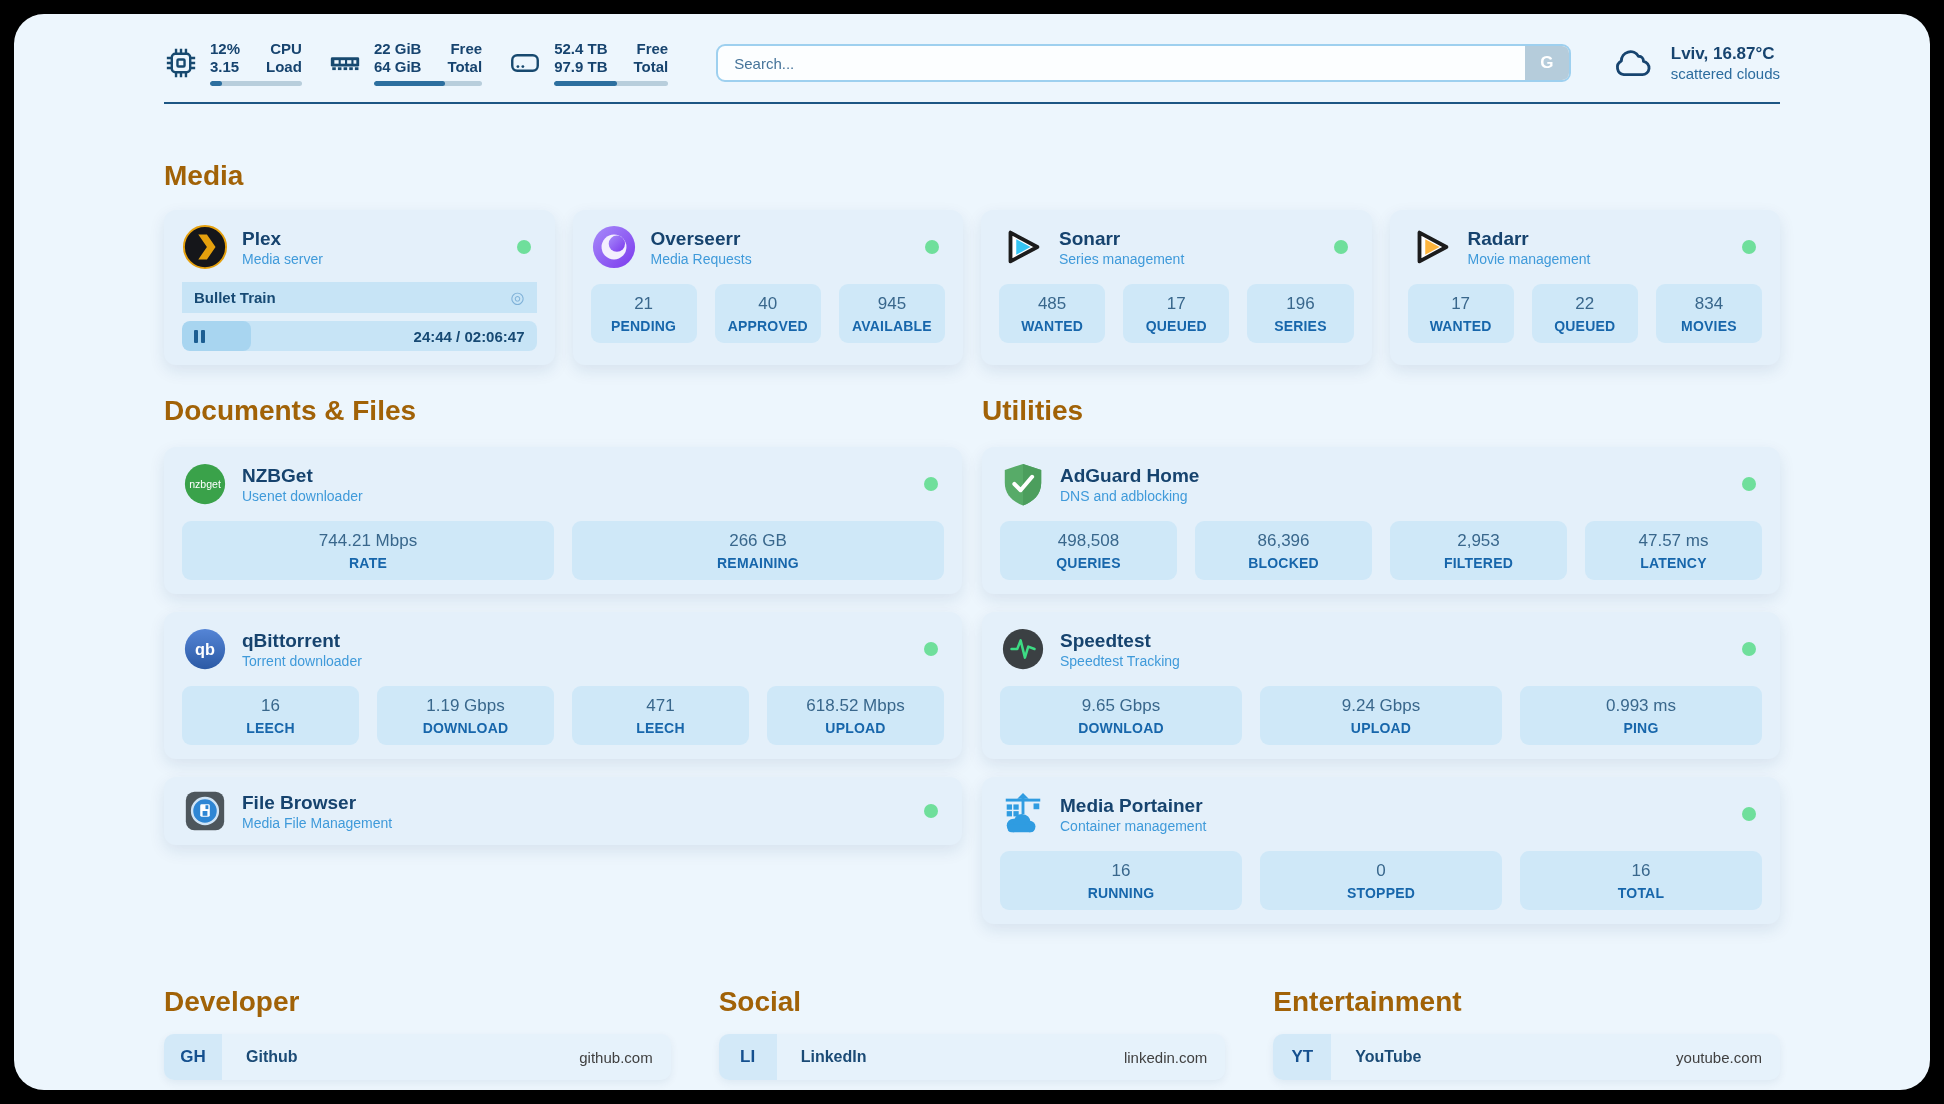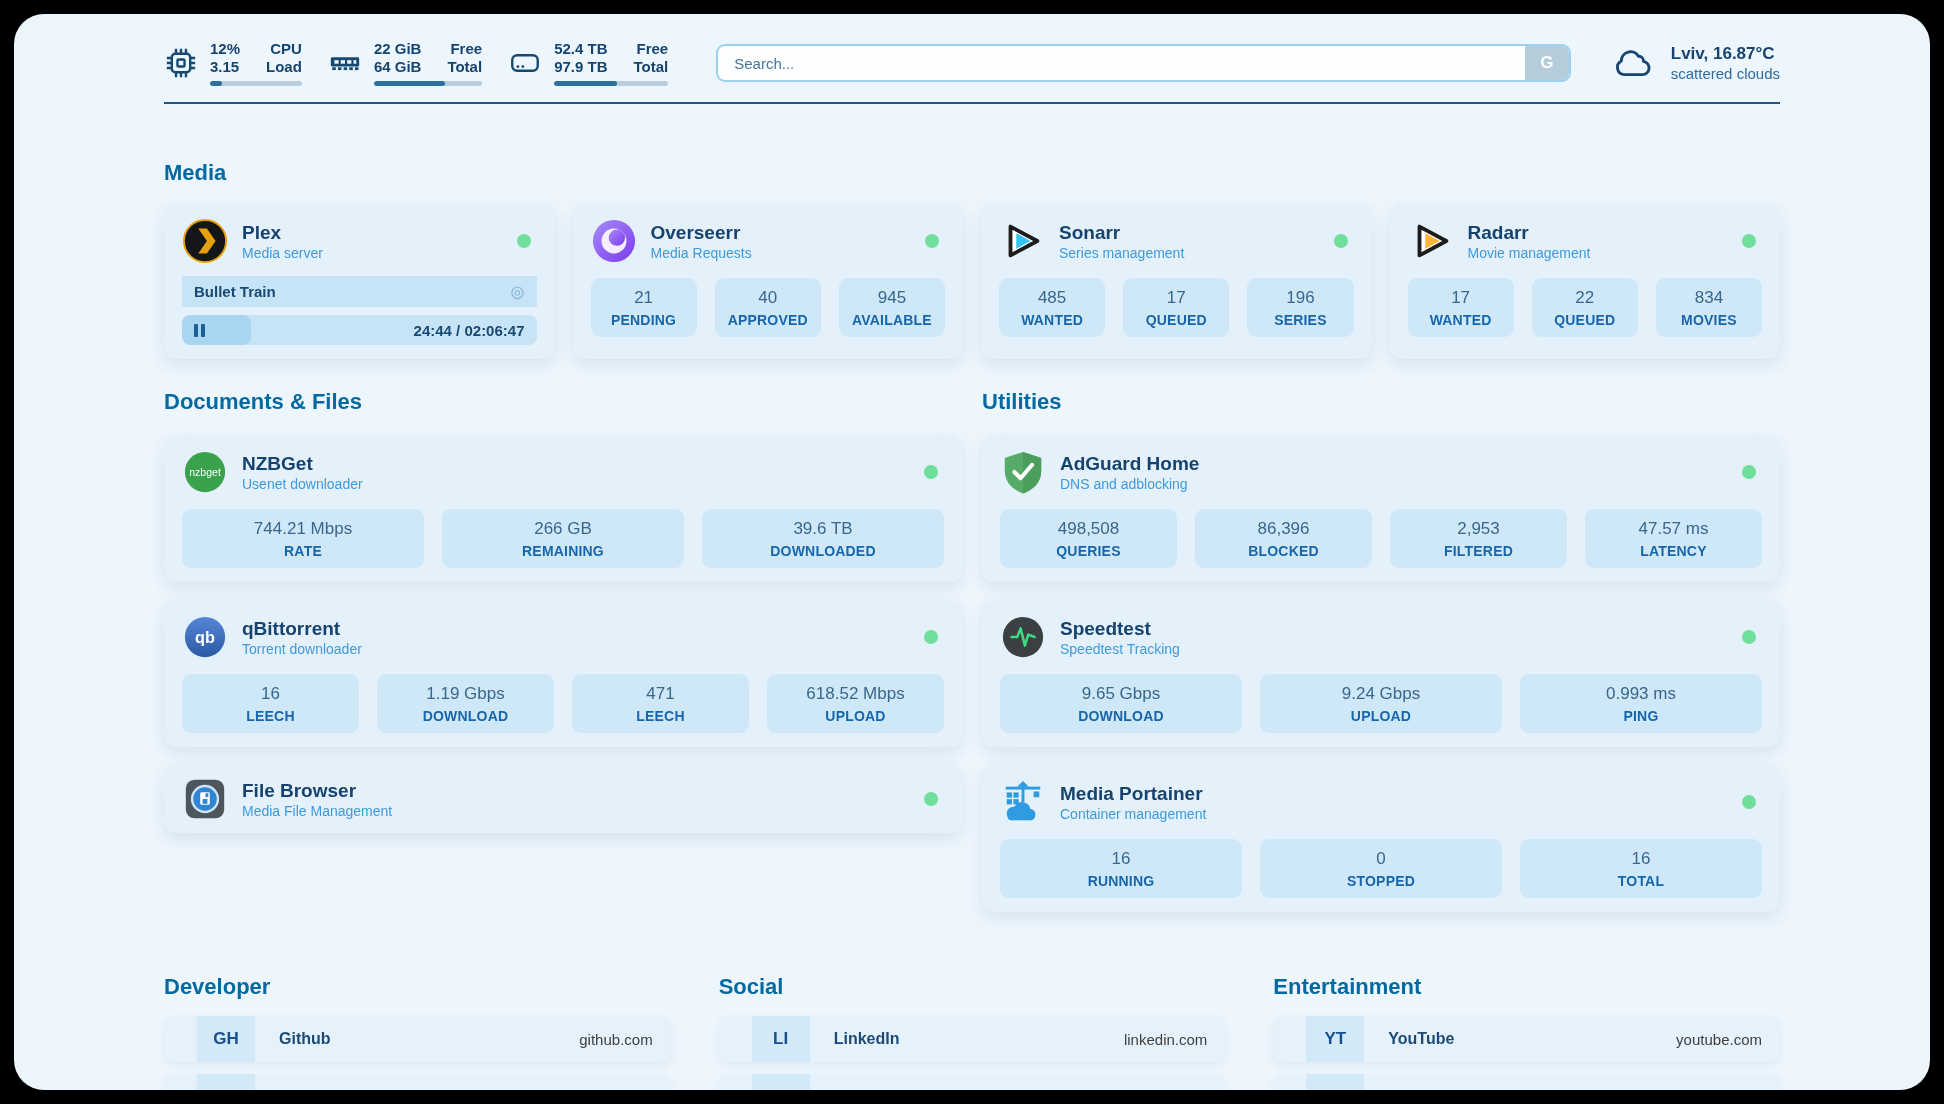--- a/index.html
+++ b/index.html
@@ -25,21 +25,21 @@
   .search-btn { position:absolute; right:2px; top:2px; bottom:2px; width:44px; background:#b5ccdb; border:none;
                 border-radius:0 7px 7px 0; color:#ffffff; font-size:17px; font-weight:bold; cursor:pointer; }
 
   .weather { display:flex; align-items:center; gap:18px; }
   .weather-loc { font-size:17px; color:#17446f; font-weight:600; line-height:21px; }
   .weather-cond { font-size:15px; color:#2c6c9e; line-height:19px; }
 
   .divider { border:none; border-top:2px solid #1d5684; margin-top:16px; }
 
   
-  .section-title { font-size:22px; font-weight:700; color:#0369a1; }
+  .section-title { font-size:28px; font-weight:700; color:#a16207; }
   .media-title { margin-top:56px; }
   .media-grid { display:grid; grid-template-columns:repeat(4,1fr); gap:18px; margin-top:18px; }
   .two-col { display:grid; grid-template-columns:1fr 1fr; column-gap:20px; margin-top:30px; }
   .col-stack { display:flex; flex-direction:column; }
   .col-stack .card { margin-top:18px; }
   .col-stack .section-title { margin-bottom:2px; }
 
   
   .card { background:#e4f0fa; border-radius:12px; padding:14px 18px; box-shadow:0 6px 16px rgba(21,62,104,0.10); }
   .app-header { display:flex; align-items:center; gap:14px; }
@@ -66,21 +66,21 @@
 
   .short-card { padding:11px 18px; display:flex; align-items:center; }
   .short-card .app-header { flex:1; }
 
   
   .bookmarks { display:grid; grid-template-columns:repeat(3,1fr); gap:48px; margin-top:62px; }
   .bm-col .section-title { margin-bottom:16px; }
   .bm-row { display:flex; align-items:center; background:#e6f2fb; border-radius:10px; height:46px; overflow:hidden;
             margin-bottom:12px; box-shadow:0 3px 8px rgba(21,62,104,0.07); cursor:pointer; }
   .bm-abbr { width:58px; height:100%; background:#d3e9f8; display:flex; align-items:center; justify-content:center;
-             font-size:17px; font-weight:bold; color:#15508f;margin-left:33px; }
+             font-size:17px; font-weight:bold; color:#15508f; }
   .bm-name { margin-left:24px; font-size:16px; font-weight:600; color:#1b4b76; }
   .bm-url { margin-left:auto; padding-right:18px; font-size:15px; color:#404040; }
 </style>
 </head>
 <body>
 
 <div class="page">
   <div class="container">
 
     <div class="topbar">
@@ -330,24 +330,20 @@
           </div>
           <div class="tiles">
             <div class="tile">
               <div class="tile-value">744.21 Mbps</div>
               <div class="tile-label">RATE</div>
             </div>
             <div class="tile">
               <div class="tile-value">266 GB</div>
               <div class="tile-label">REMAINING</div>
             </div>
-            <div class="tile">
-              <div class="tile-value">39.6 TB</div>
-              <div class="tile-label">DOWNLOADED</div>
-            </div>
           </div>
         </div>
 
         <div class="card">
           <div class="app-header">
             <svg class="app-icon" viewBox="0 0 48 48">
               <defs>
                   <linearGradient id="qbg" x1="0" y1="0" x2="0" y2="1">
                 <stop offset="0" stop-color="#5585d6"></stop>
                     <stop offset="1" stop-color="#2b5aa5"></stop>

